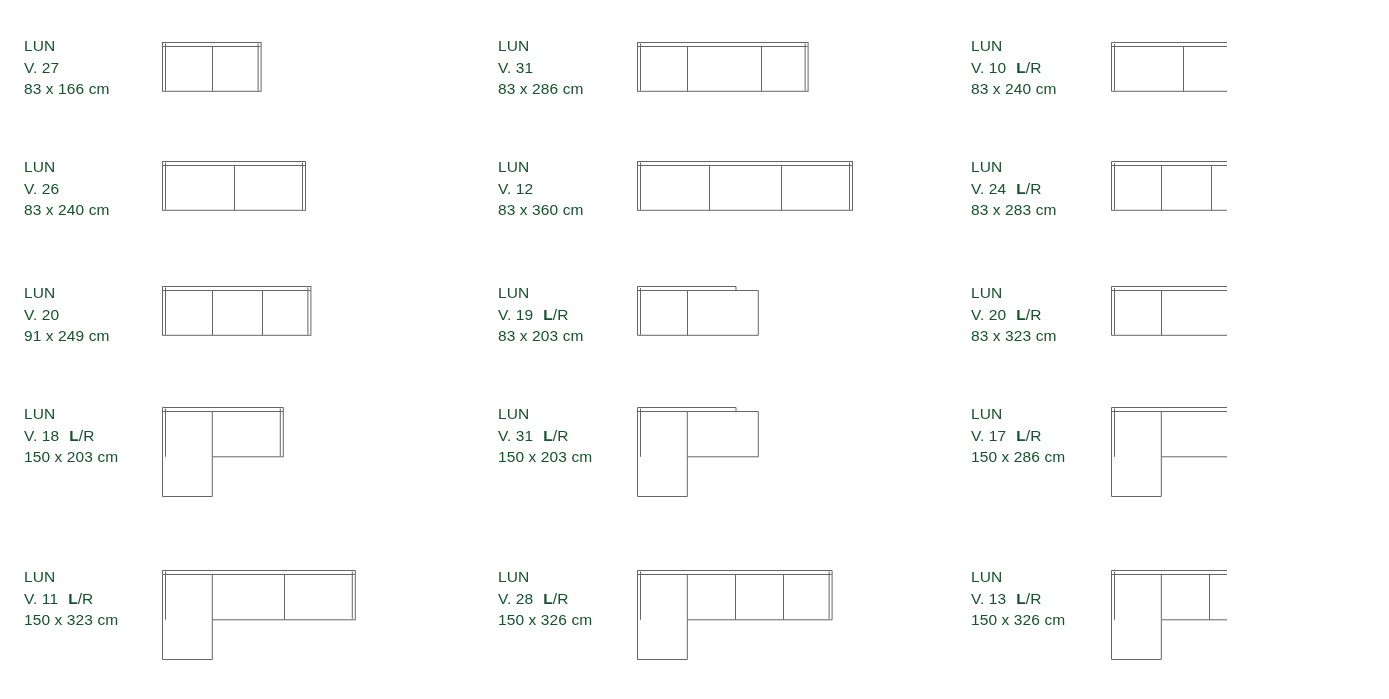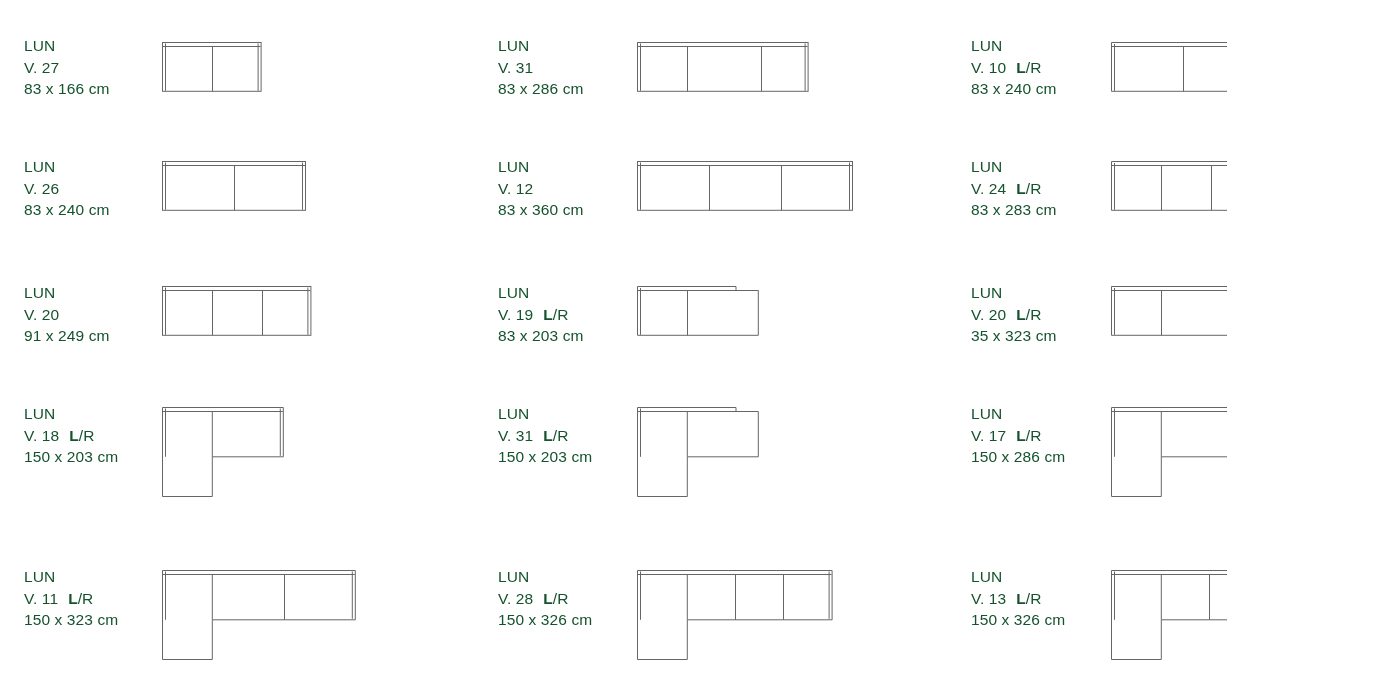--- a/index.html
+++ b/index.html
@@ -142,21 +142,21 @@
         <line x1="1" y1="4.5" x2="99.0" y2="4.5"></line>
         <line x1="3.5" y1="2" x2="3.5" y2="48.8"></line>
         <line x1="50.5" y1="4.5" x2="50.5" y2="49.3"></line>
       </svg>
   </div>
 
   <div class="cell" style="left: 971px; top: 282px;">
     <div class="label">
       <div class="brand">LUN</div>
       <div class="variant"><span class="vnum">V. 20</span><span class="lr"><b>L</b><span>/R</span></span></div>
-      <div class="dims">35 x 323 cm</div>
+      <div class="dims">83 x 323 cm</div>
     </div>
     <svg class="plan" xmlns="http://www.w3.org/2000/svg" width="195" height="51" viewBox="0 0 195 51" style="left: 140px; top: 4px; stroke: rgb(102, 102, 102);">
         <path d="M0.5,0.5 H171.0 V4.5 H193.3 V49.3 H0.5 Z"></path>
         <line x1="1" y1="4.5" x2="171.0" y2="4.5"></line>
         <line x1="3.5" y1="2" x2="3.5" y2="48.8"></line>
         <line x1="50.5" y1="4.5" x2="50.5" y2="49.3"></line>
         <line x1="122.5" y1="4.5" x2="122.5" y2="49.3"></line>
       </svg>
   </div>
 

